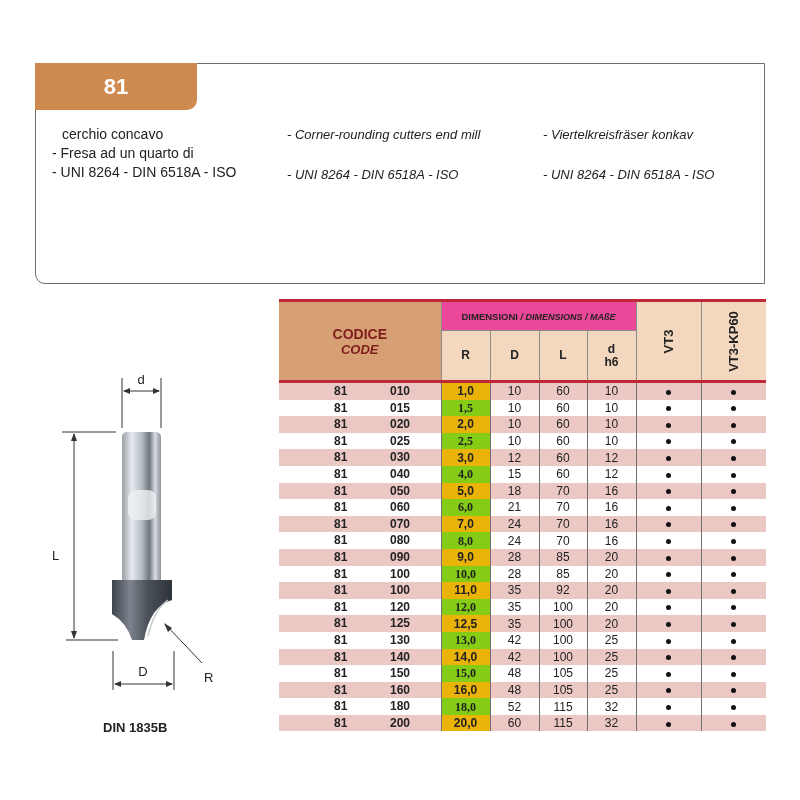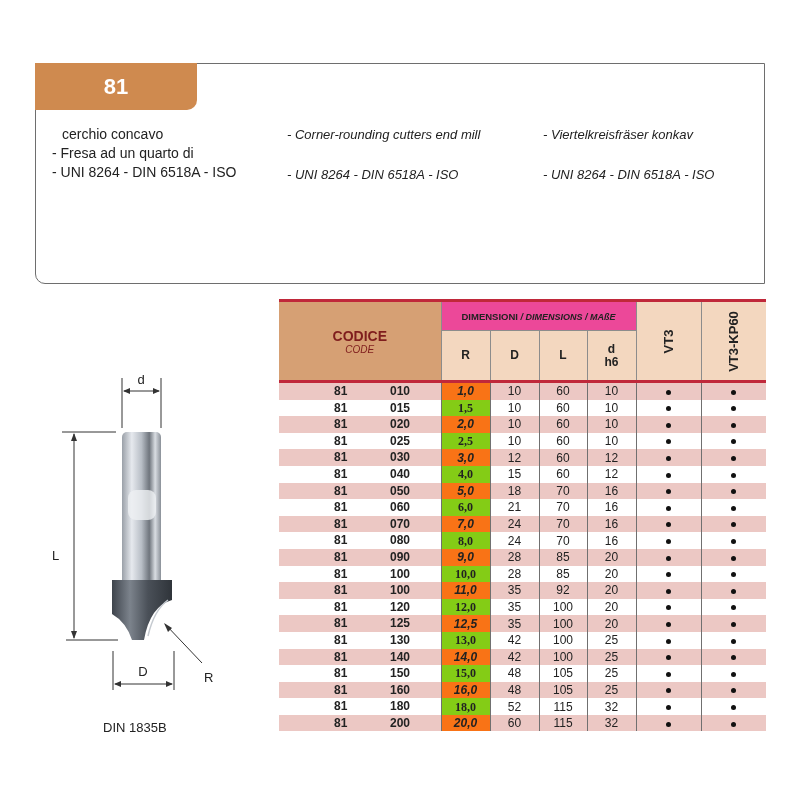--- a/index.html
+++ b/index.html
@@ -13,42 +13,42 @@
   .desc-it .line { font-style:italic; font-size:13px; }
   .col1 { left:52px; width:220px; }
   .col2 { left:287px; width:240px; }
   .col3 { left:543px; width:220px; }
 
   
   .tbl { position:absolute; left:279px; top:299px; width:487px; border-collapse:collapse; table-layout:fixed; font-family:"Liberation Sans", sans-serif; }
   .tbl th, .tbl td { padding:0; text-align:center; }
   .head-code { background:#d6a074; color:#7f1d1d; border-top:3px solid #c0283a; border-bottom:3px solid #c0283a; }
   .head-code .t1 { font-weight:bold; font-size:14px; display:block; }
-  .head-code .t2 { font-weight:normal; font-style:italic; font-size:10px; display:block; }
+  .head-code .t2 { font-weight:bold; font-style:italic; font-size:13px; display:block; }
   .head-dim { background:#ec4899; border-top:3px solid #c0283a; border-left:1px solid #8c8c8c; height:28px; font-size:9px; color:#222; }
   .head-dim b { font-size:9.5px; }
   .head-sub { background:#f3d7bf; border-top:1px solid #8c8c8c; border-left:1px solid #8c8c8c; border-bottom:3px solid #c0283a; height:49px; font-weight:bold; font-size:12px; color:#222; line-height:13px; }
   .head-vt { background:#f3d7bf; border-top:3px solid #c0283a; border-left:1px solid #8c8c8c; border-bottom:3px solid #c0283a; position:relative; }
   .vtext { display:inline-block; transform:rotate(-90deg); font-weight:bold; font-size:13px; color:#222; white-space:nowrap; }
   .tbl tbody td { height:16.6px; font-size:12px; font-weight:bold; color:#222; line-height:16px; font-family:"Liberation Sans", sans-serif; transform-origin:center; }
   .tbl tbody tr.odd td { background:#ecc8c4; }
   .tbl tbody tr.even td { background:#ffffff; }
-  .tbl tbody tr.odd td.rcol { background:#f97316;font-style:italic; }
+  .tbl tbody tr.odd td.rcol { background:#eab308; }
   .tbl tbody tr.even td.rcol { background:#84cc16;font-family:Liberation Serif, serif; }
   .tbl tbody td.vl { border-left:1.5px solid #707070; }
   .tbl tbody td.num { font-weight:normal; }
   .code-cell { position:relative; }
   .code-cell span { position:absolute; top:0; }
   .code-cell .a { left:55px; }
   .code-cell .b { left:111px; }
   .dot { display:inline-block; width:5px; height:5px; border-radius:50%; background:#111; vertical-align:middle; }
 
   
   .drawing { position:absolute; left:40px; top:360px; width:200px; height:330px; }
-  .din { position:absolute; left:103px; top:720px; font-weight:normal; font-size:13px; color:#222; }
+  .din { position:absolute; left:103px; top:720px; font-weight:bold; font-size:13px; color:#222; }
 </style>
 </head>
 <body>
 
 <div class="hdr-box"></div>
 <div class="code-tab">
   <span>81</span>
 </div>
 
 <div class="desc-col col1">

